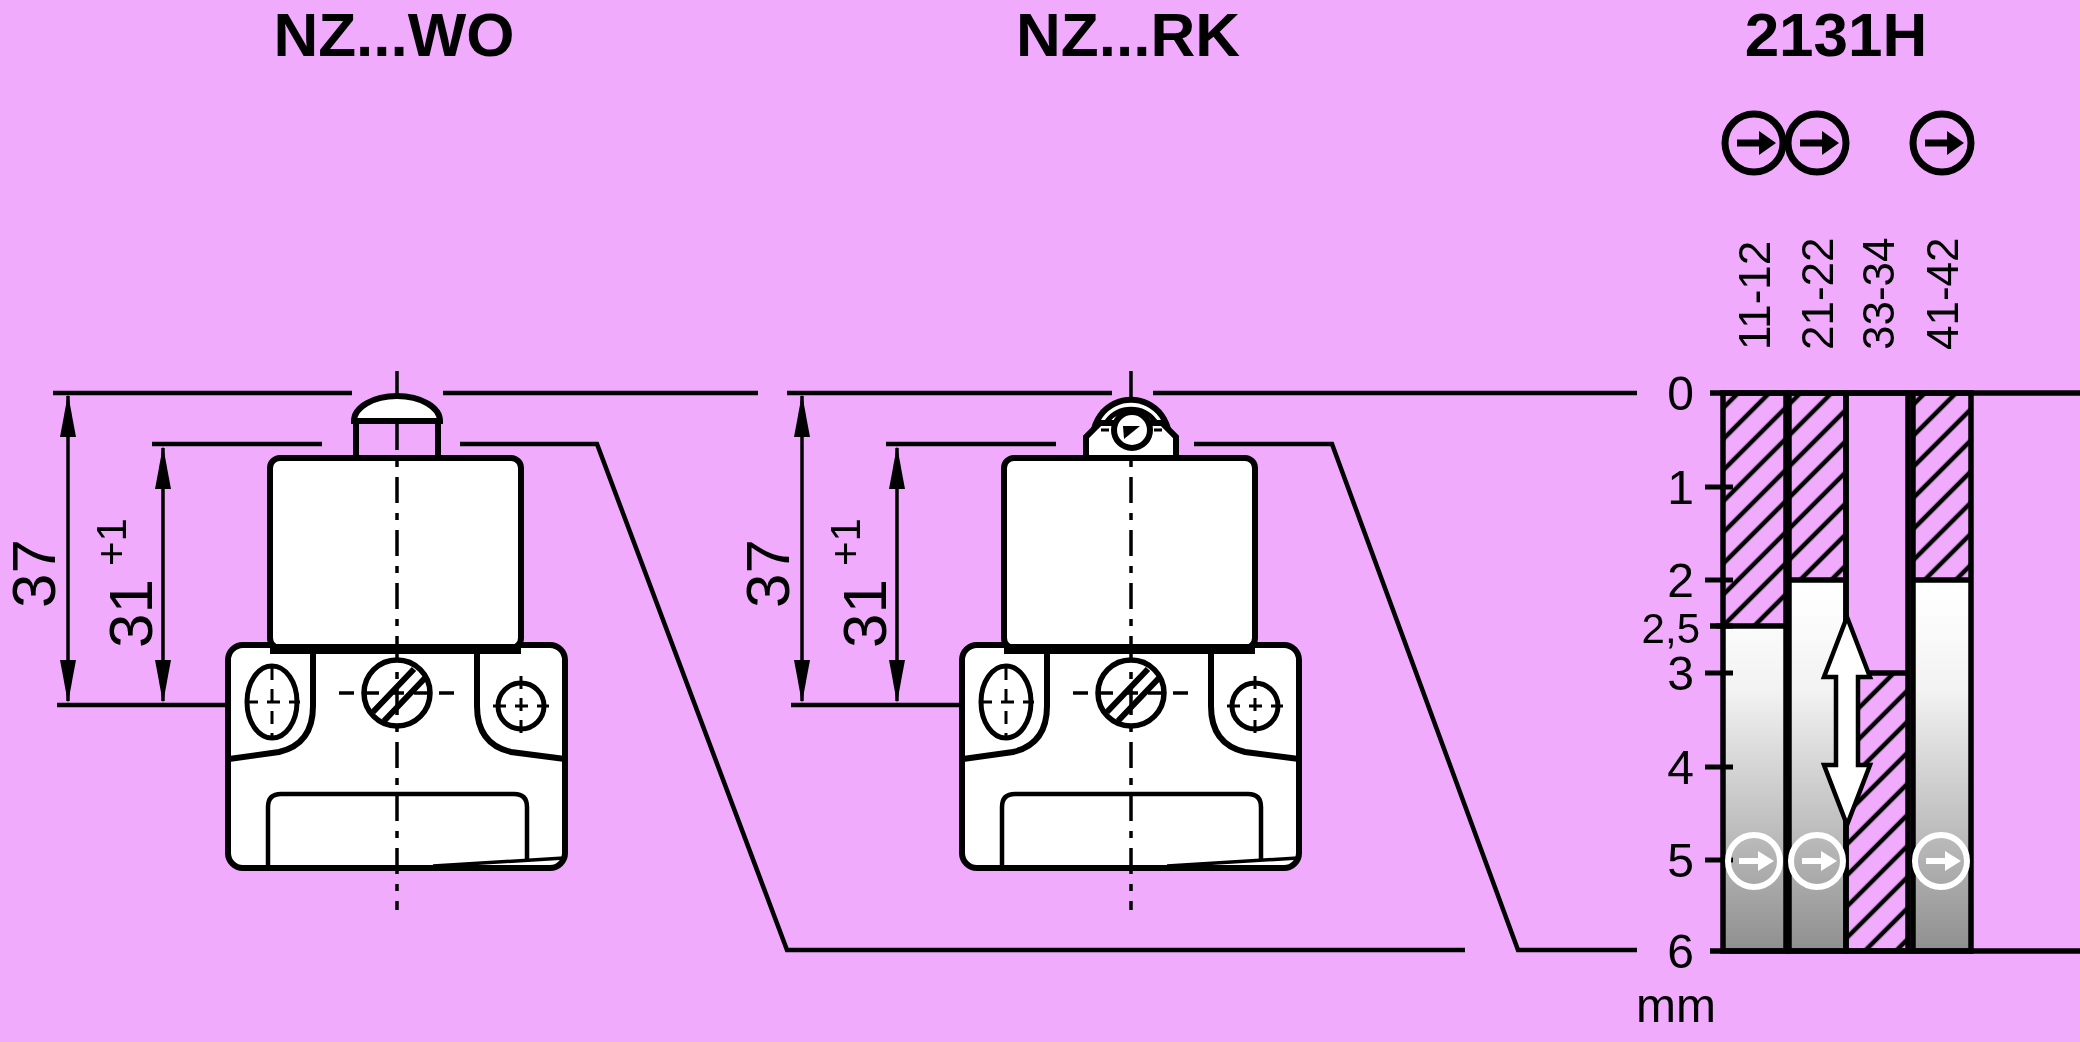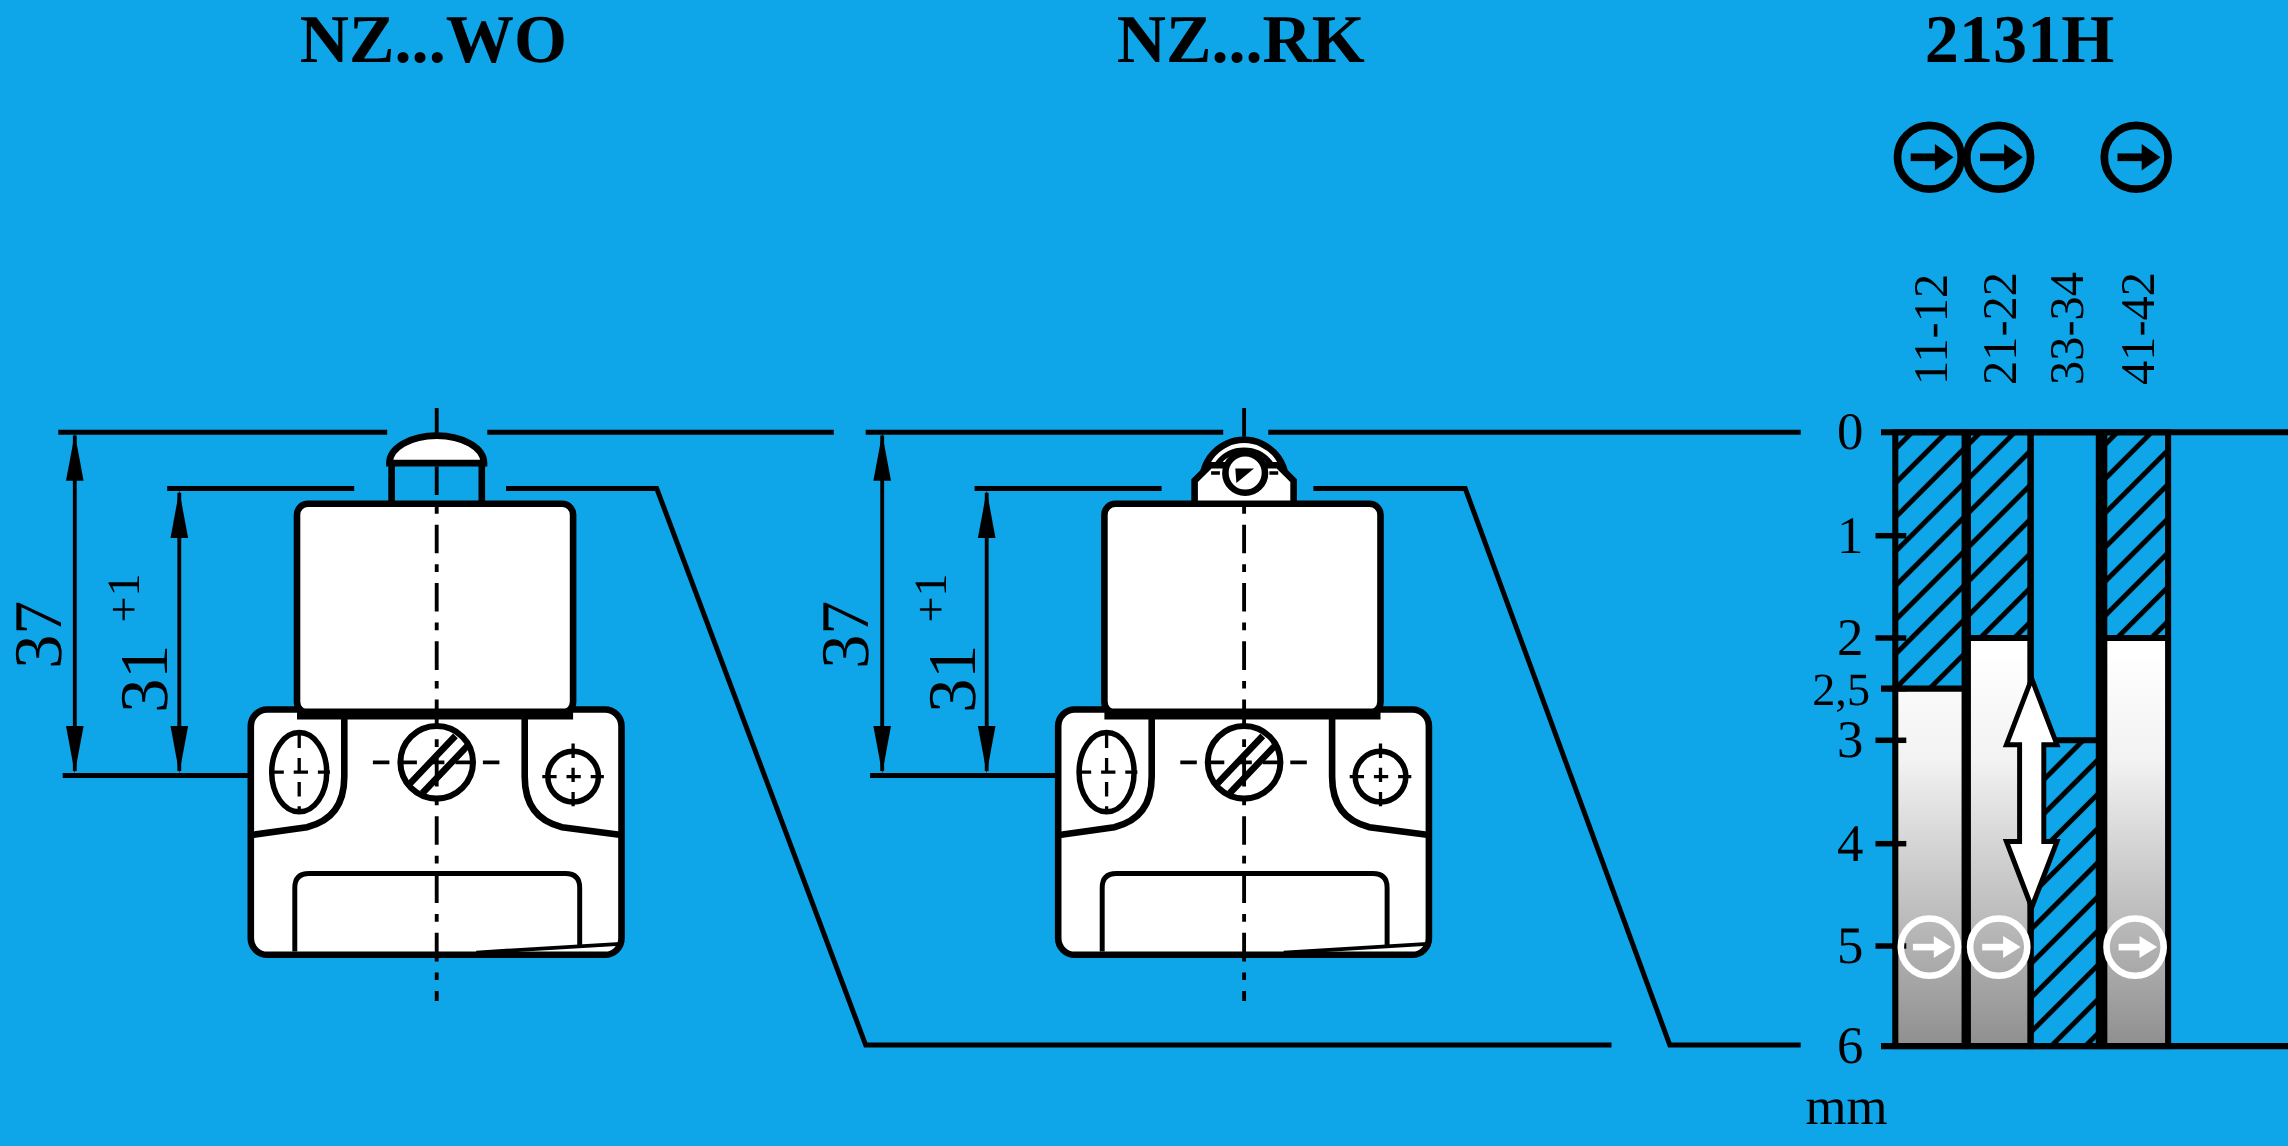--- a/index.html
+++ b/index.html
@@ -1,17 +1,17 @@
 <!DOCTYPE html>
 <html><head>
 <meta charset="utf-8">
 <style>
   html,body{margin:0;padding:0;background:#ffffff;}
-  .stage{position:relative;width:2080px;height:1042px;background:#0ea5e9;overflow:hidden;
-         font-family:Liberation Serif, serif;}
+  .stage{position:relative;width:2080px;height:1042px;background:#f0abfc;overflow:hidden;
+         font-family:Liberation Sans, sans-serif;}
   svg{display:block}
   text{fill:#000;}
   .title{font-size:62px;font-weight:bold;}
   .scale{font-size:48px;}
   .scale-small{font-size:42px;}
   .contact{font-size:44px;}
   .dim{font-size:62px;}
   .dimsup{font-size:42px;}
   .unit{font-size:48px;}
 </style>

